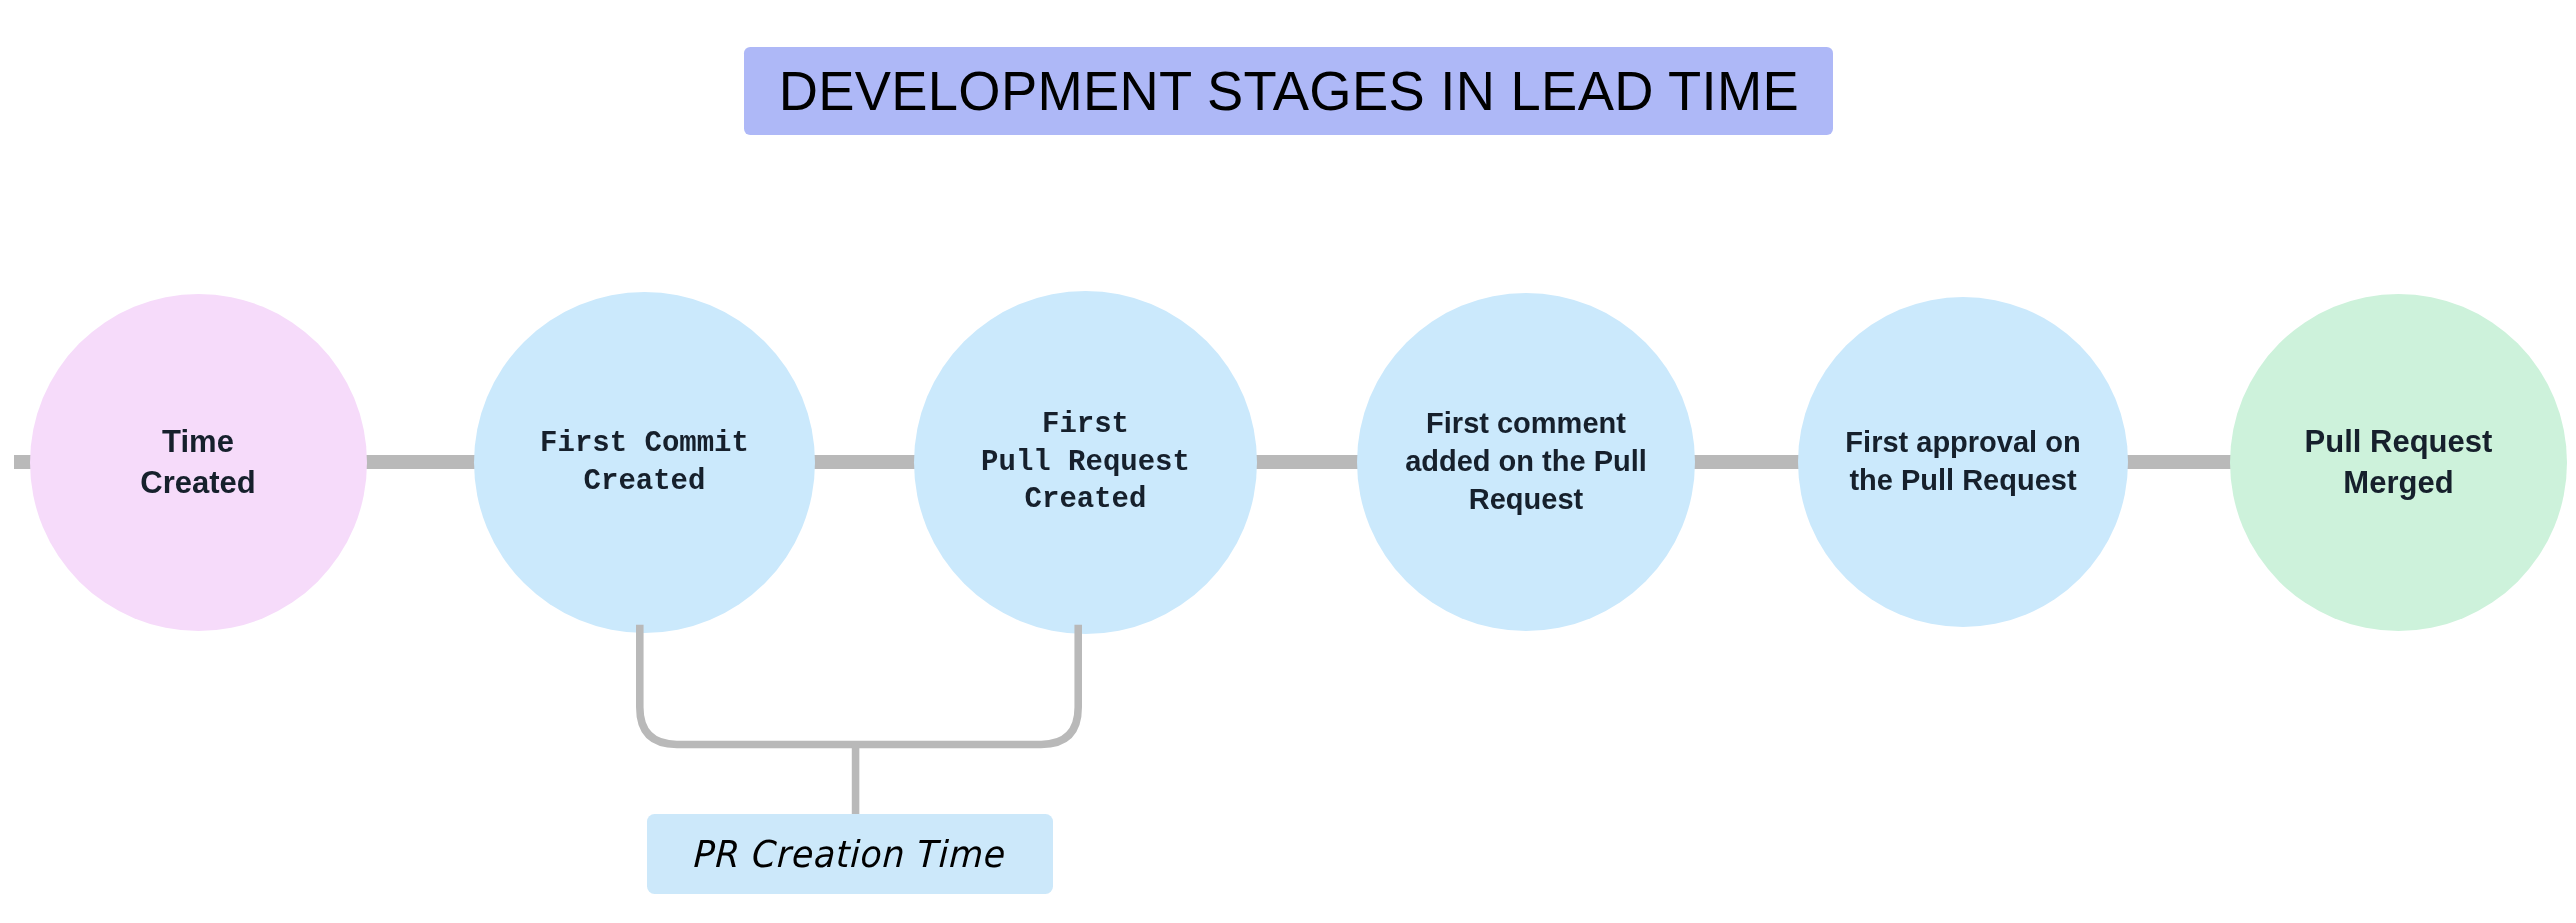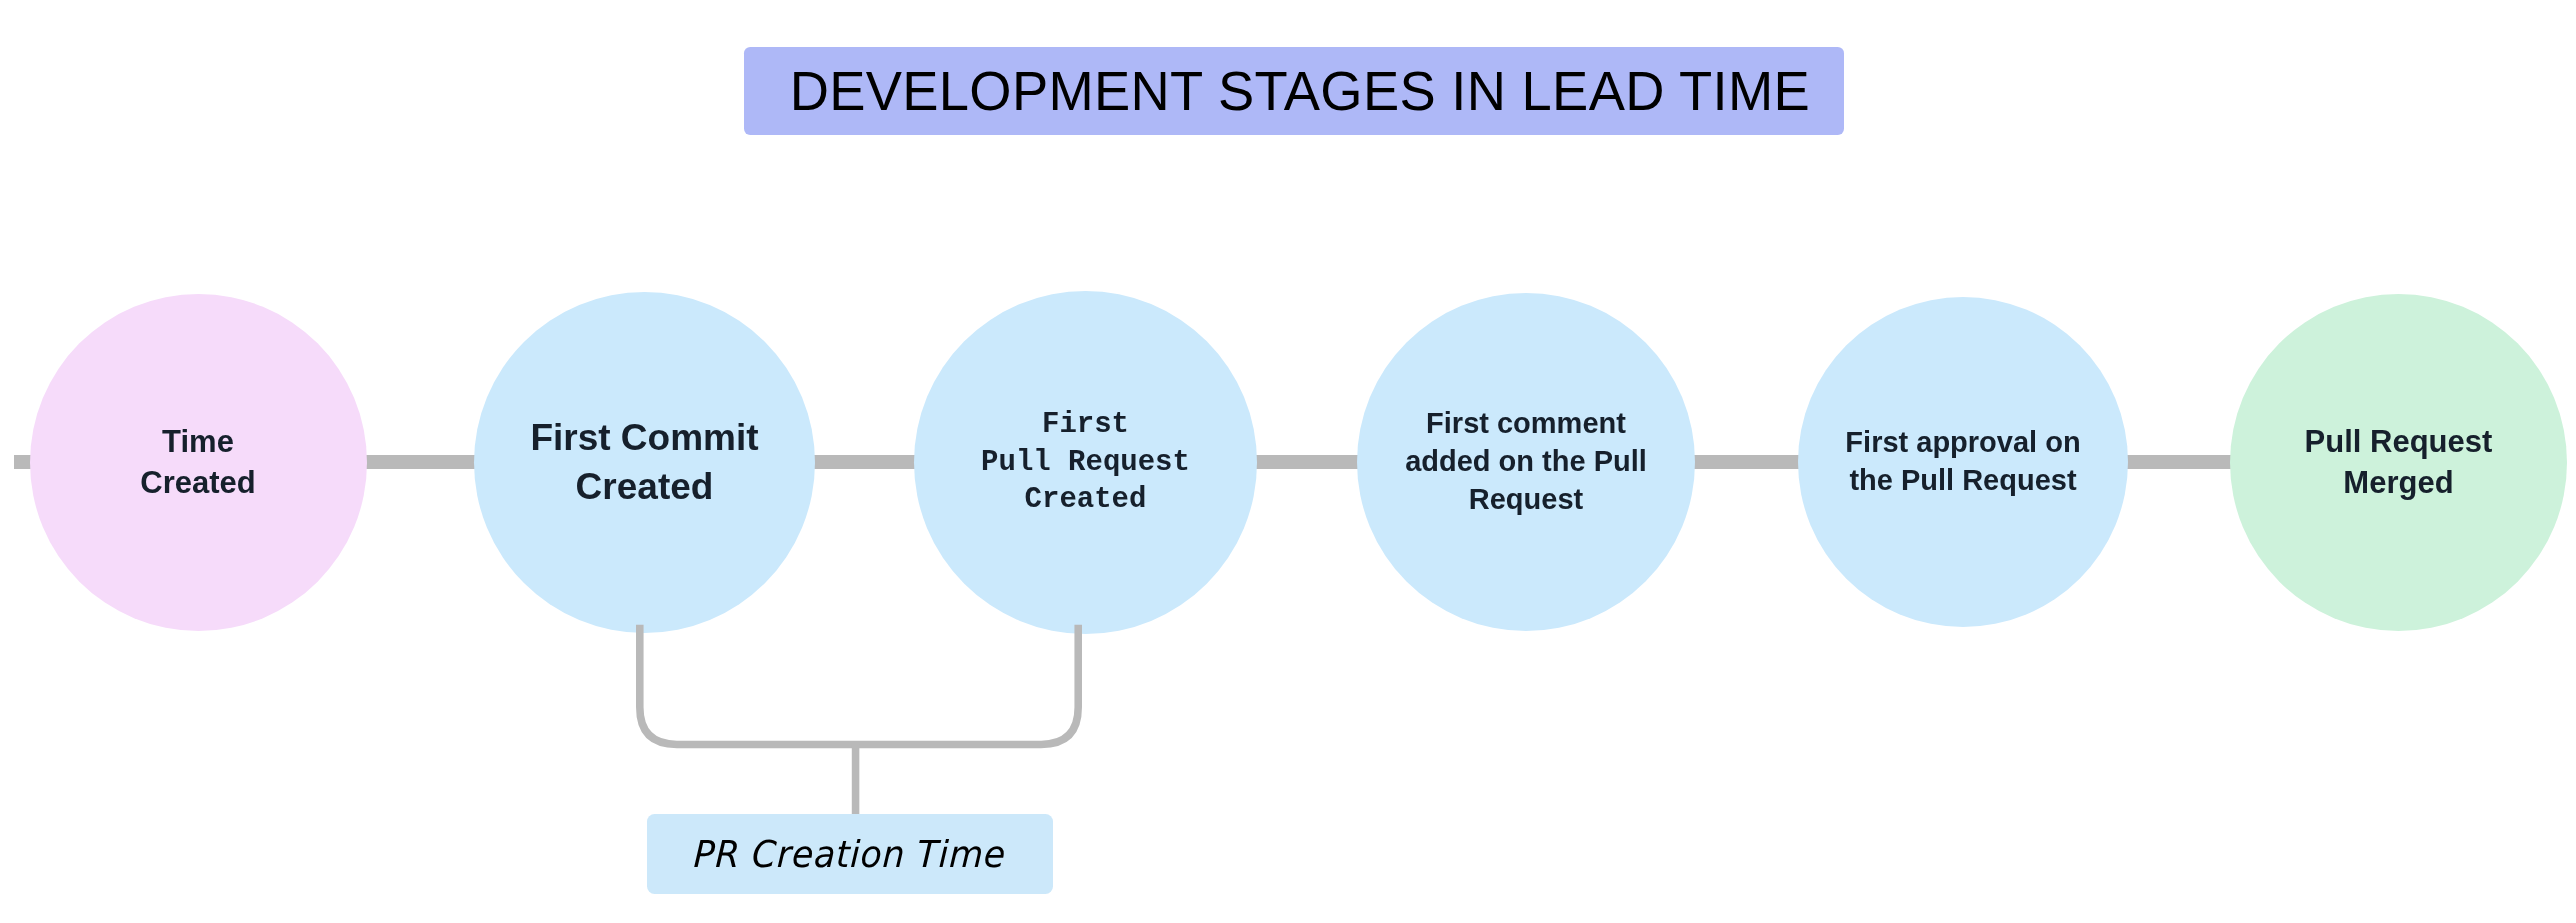--- a/index.html
+++ b/index.html
@@ -29,21 +29,20 @@
     position: absolute;
     left: 744px;
     top: 47px;
     width: 1089px;
     height: 88px;
     background: #aeb8f7;
     border-radius: 6.2px;
     display: flex;
     align-items: center;
     justify-content: center;
-    padding-left: 11px;
   }
   .title-text {
     font-family: "Liberation Sans", sans-serif;
     font-weight: 400;
     font-size: 56px;
     line-height: 1;
     color: #000000;
     letter-spacing: 0.3px;
     white-space: nowrap;
     transform: scaleX(0.97);
@@ -76,21 +75,21 @@
   }
 
   .n0 { left: 29.5px;   top: 294px; width: 337px; height: 337px; background: #f6dbfa; }
   .n1 { left: 474px;  top: 292px; width: 341px; height: 341px; background: #cbe9fc; }
   .n2 { left: 914px; top: 291px; width: 343px; height: 343px; background: #cbe9fc; }
   .n3 { left: 1357px; top: 293px; width: 338px; height: 338px; background: #cbe9fc; }
   .n4 { left: 1798px; top: 297px; width: 330px; height: 330px; background: #cbe9fc; }
   .n5 { left: 2230px; top: 294px; width: 337px; height: 337px; background: #cdf2db; }
 
   .n0 .node-label { font-size: 31px; }
-  .n1 .node-label { font-size: 37px; }
+  .n1 .node-label { font-size: 29px; font-family: Liberation Mono, monospace; }
   .n2 .node-label { font-size: 29px; font-family: Liberation Mono, monospace; }
   .n3 .node-label { font-size: 29px; width: 385px; }
   .n4 .node-label { font-size: 29px; width: 357px; }
   .n5 .node-label { font-size: 31px; }
 
   
   .bracket {
     position: absolute;
     left: 591px;
     top: 611px;

